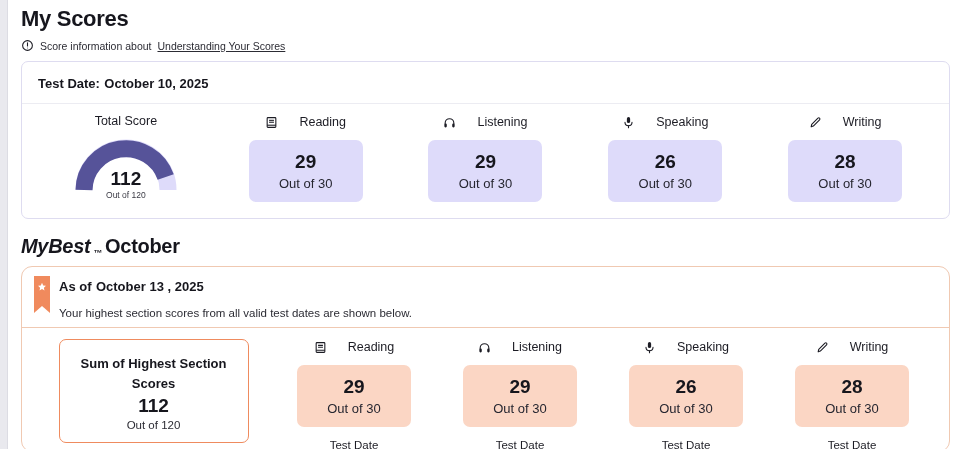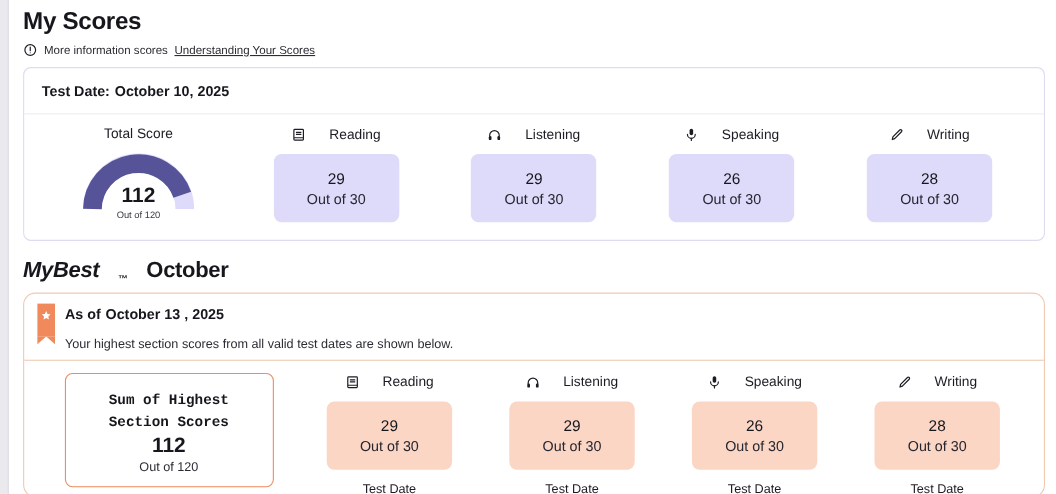--- a/index.html
+++ b/index.html
@@ -59,28 +59,28 @@
   .gauge-num { font-size: 19px; font-weight: 700; color: #16161d; line-height: 1.05; }
   .gauge-sub { font-size: 8.5px; color: #3a3a44; margin-top: 1px; }
 
   
   .score-card {
     width: 114px; height: 62px; border-radius: 7px;
     display: flex; flex-direction: column; align-items: center; justify-content: center;
   }
   .score-card.purple { background: #dedbfa; }
   .score-card.peach  { background: #fbd6c4; }
-  .score-num { font-size: 14px; font-weight: 400; color: #16161d; text-align: right; }
+  .score-num { font-size: 19px; font-weight: 700; color: #16161d; text-align: right; }
   .score-den { font-size: 13px; color: #262630; margin-top: 3px; }
   .testdate-label { font-size: 11.5px; color: #1c1c24; margin-top: 12px; }
 
   
   .mybest-title {
     margin-top: 16px; font-size: 20px; font-weight: 700; letter-spacing: -0.3px;
-    color: #16161d; display: flex; align-items: flex-end; gap: 17px;
+    color: #16161d; display: flex; align-items: flex-end; gap: 3px;
   }
   .mybest-title .mb { font-style: italic; }
   .mybest-title .tm { font-size: 9px; font-style: normal; }
 
   .mb-panel {
     position: relative; margin-top: 8px; border: 1px solid #f0c9b2;
     border-radius: 11px; background: #fff; overflow: hidden;
   }
   .mb-head { display: flex; gap: 9px; padding: 9px 14px 8px 0; border-bottom: 1px solid #f0c9b2; }
   .ribbon {
@@ -96,21 +96,21 @@
   .mb-head-text { padding-top: 1px; }
   .mb-asof { font-size: 13px; font-weight: 700; color: #16161d; }
   .mb-desc { font-size: 11.5px; color: #2c2c34; margin-top: 12px; }
 
   .mb-row { display: flex; align-items: flex-start; padding: 11px 14px 0; }
   .sum-card {
     width: 190px; min-height: 104px; border: 1px solid #ef8b5e; border-radius: 7px;
     display: flex; flex-direction: column; align-items: center;
     padding: 14px 10px 0; text-align: center;
   }
-  .sum-title { font-size: 13px; font-weight: 700; color: #16161d; line-height: 1.5; font-family: Liberation Mono, monospace; }
+  .sum-title { font-size: 13px; font-weight: 700; color: #16161d; line-height: 1.5; }
   .sum-num { font-size: 19px; font-weight: 700; color: #16161d; margin-top: 2px; }
   .sum-den { font-size: 11.5px; color: #2c2c34; margin-top: 2px; }
   .sum-col { flex: 0 0 235px; display: flex; justify-content: center; }
 </style>
 </head>
 <body>
 
 <div id="page">
 
   <div class="left-gutter"></div>
@@ -120,21 +120,21 @@
     <div class="page-title">My Scores</div>
 
     <div class="info-line">
       <span class="info-icon">
         <svg width="13" height="13" viewBox="0 0 24 24" fill="none" stroke="#1c1c24" stroke-width="2">
           <circle cx="12" cy="12" r="9"></circle>
           <line x1="12" y1="7" x2="12" y2="13" stroke-linecap="round"></line>
           <circle cx="12" cy="16.6" r="0.9" fill="#1c1c24" stroke="none"></circle>
         </svg>
       </span>
-      <span>More information scores</span>
+      <span>Score information about</span>
       <span class="info-link">Understanding Your Scores</span>
     </div>
 
     <div class="panel">
 
       <div class="panel-head">
         <span class="test-date">Test Date:</span>
         <span class="test-date dt">October 10, 2025</span>
       </div>
 

